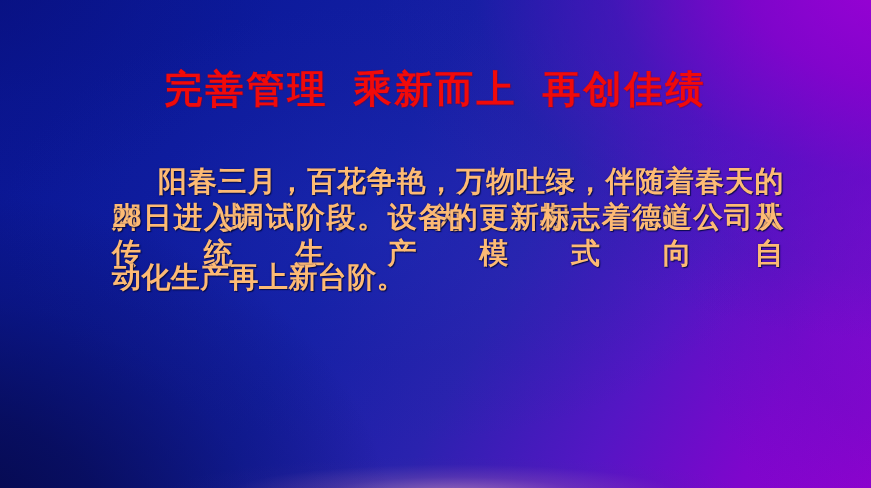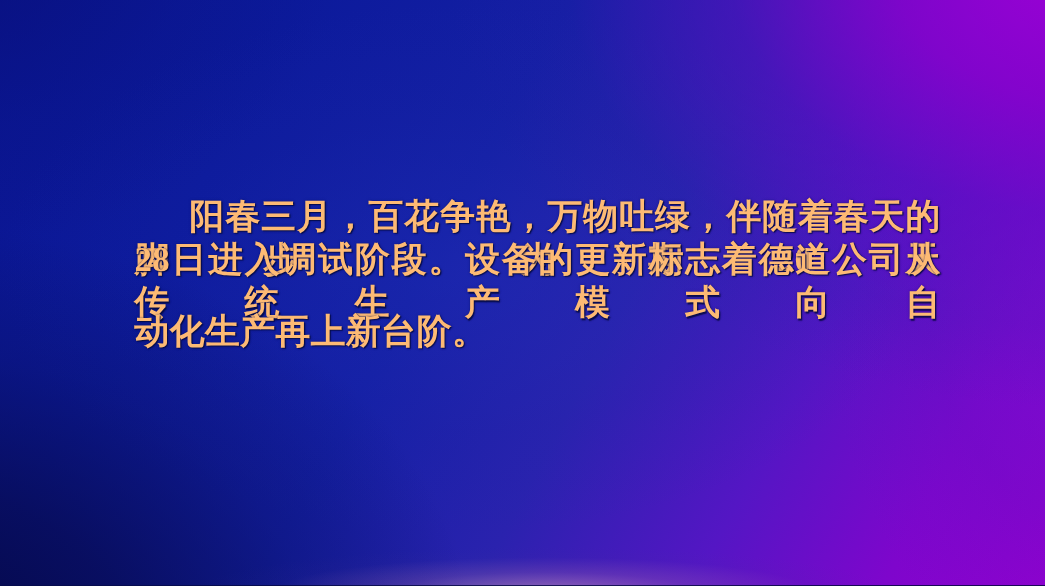--- a/index.html
+++ b/index.html
@@ -140,20 +140,21 @@
   <div class="bg-layer bg-base"></div>
   <div class="bg-layer bg-dark-topleft"></div>
   <div class="bg-layer bg-mid-glow"></div>
   <div class="bg-layer bg-right-violet"></div>
   <div class="bg-layer bg-purple-corner"></div>
   <div class="bg-layer bg-dark-corner"></div>
   <div class="bg-layer bg-bottom-glow"></div>
 
   <div class="content">
 
+    <div class="title">完善管理  乘新而上  再创佳绩</div>
 
     <div class="body-block">
       <div class="body-line justify first">阳春三月，百花争艳，万物吐绿，伴随着春天的脚步，为期20天</div>
       <div class="body-line justify">28日进入调试阶段。设备的更新标志着德道公司从传统生产模式向自</div>
       <div class="body-line last">动化生产再上新台阶。</div>
     </div>
 
   </div>
 </div>
 

